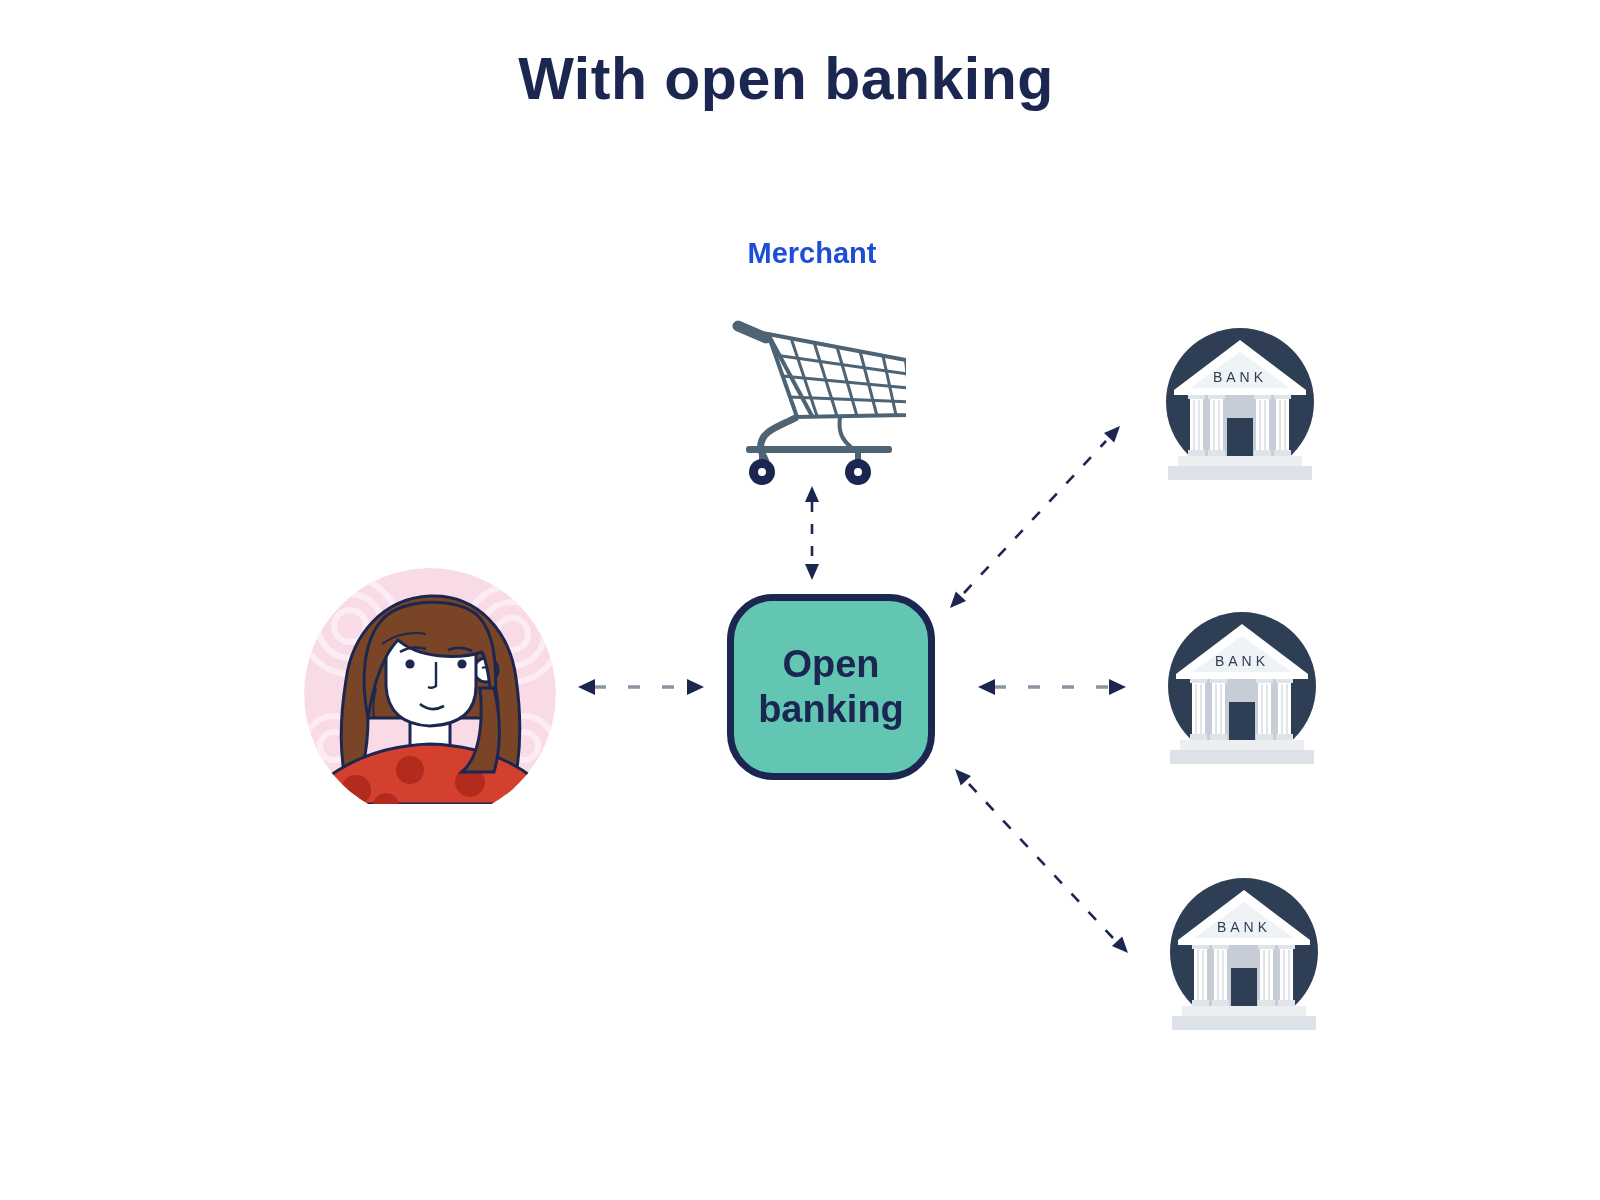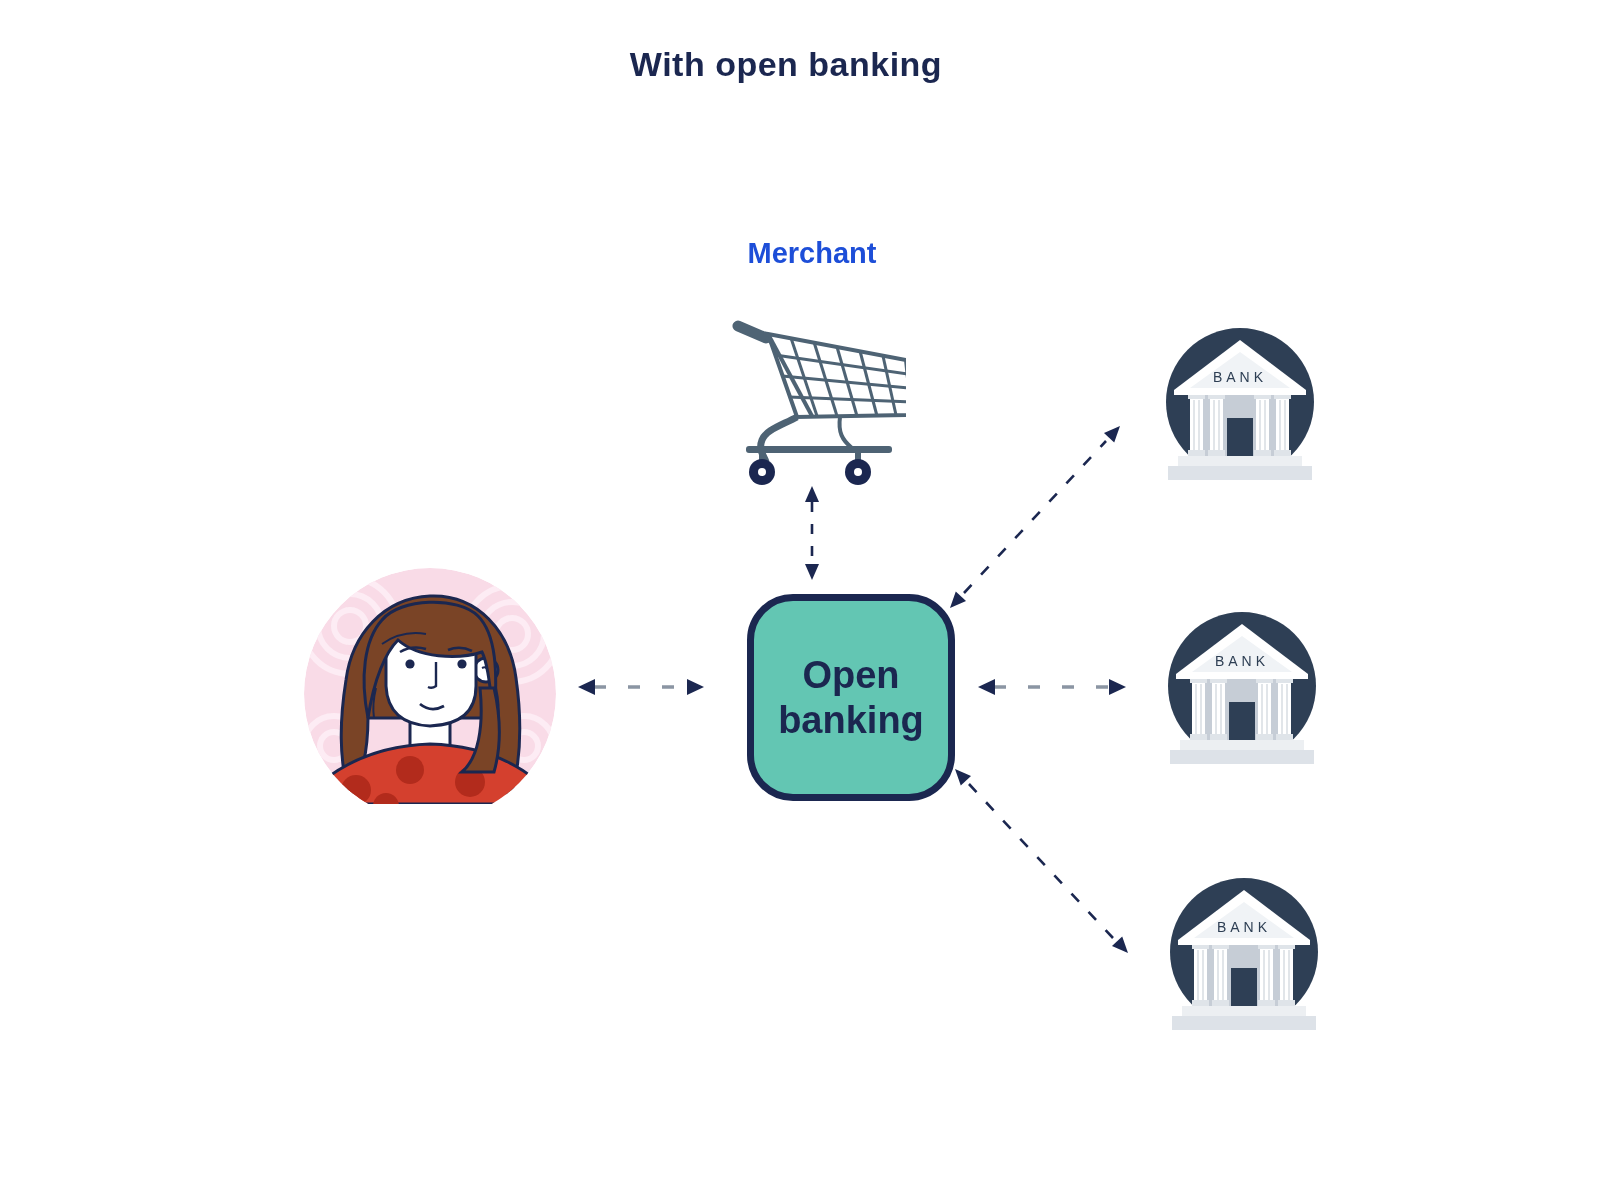--- a/index.html
+++ b/index.html
@@ -2,32 +2,32 @@
 <html><head>
 <meta charset="utf-8">
 <style>
   html,body{margin:0;padding:0;background:#ffffff;}
   .canvas{
     position:relative;width:1600px;height:1200px;background:#ffffff;
     font-family:"Liberation Sans",sans-serif;overflow:hidden;
   }
   .title{
     position:absolute;left:0;top:44px;width:1572px;text-align:center;
-    color:#1b2750;font-weight:700;font-size:34px;line-height:1.22;letter-spacing:.5px;
+    color:#1b2750;font-weight:700;font-size:59px;line-height:1.22;letter-spacing:.5px;
   }
   .node-label{
     position:absolute;color:#1d4ed8;font-weight:700;font-size:29px;text-align:center;
   }
   .merchant-label{left:702px;top:237px;width:220px;}
   .customer-label{left:300px;top:810px;width:240px;}
   .hub{
-    position:absolute;left:727px;top:594px;width:208px;height:207px;box-sizing:border-box;
+    position:absolute;left:727px;top:594px;width:208px;height:186px;box-sizing:border-box;
     background:#63c6b3;border:7px solid #1b2750;border-radius:46px;
     display:flex;flex-direction:column;align-items:center;justify-content:center;
-    color:#1b2750;font-weight:700;font-size:38px;line-height:1.18;text-align:center;margin-left:20px;
+    color:#1b2750;font-weight:700;font-size:38px;line-height:1.18;text-align:center;
   }
   .abs{position:absolute;}
   svg{display:block;}
 </style>
 </head>
 <body>
 
 <div class="canvas">
 
   <div class="title">

